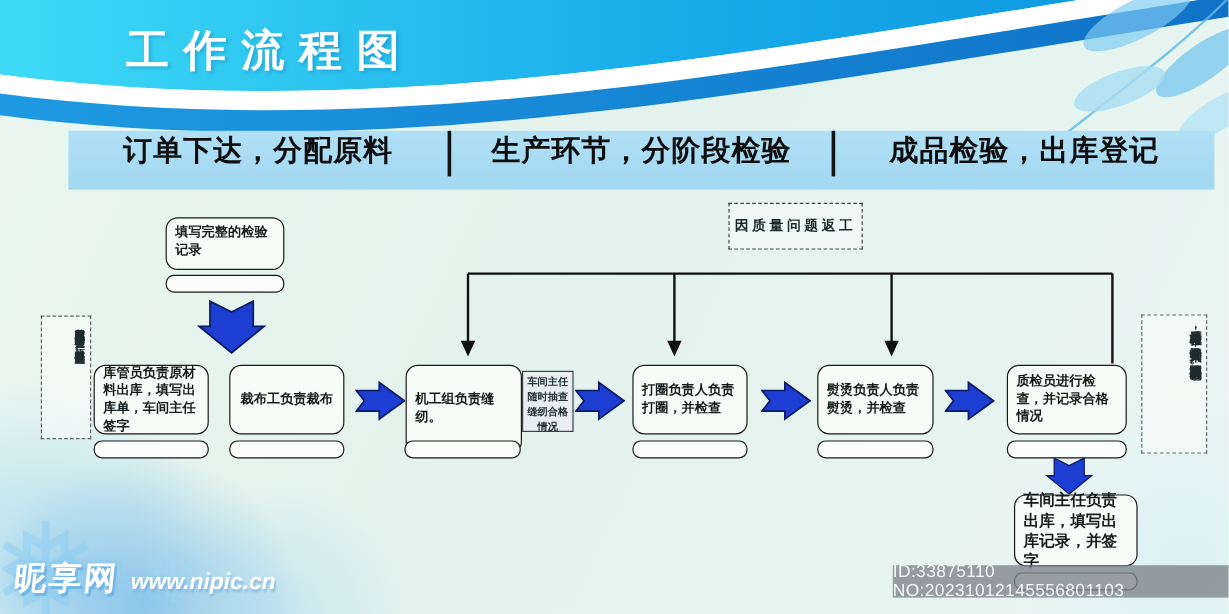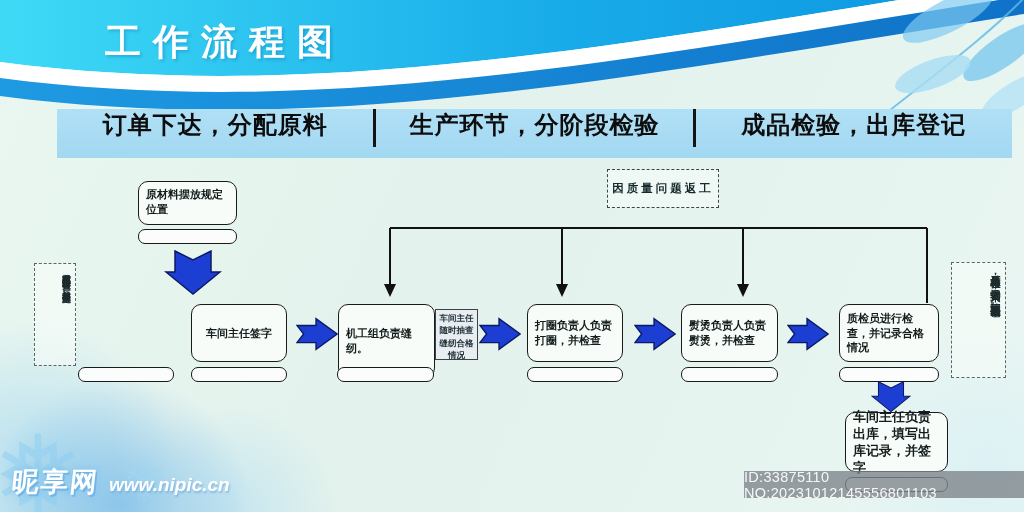--- a/index.html
+++ b/index.html
@@ -173,36 +173,39 @@
       <path d="M927,228 V303"></path>
     </g>
     <g fill="#111111">
       <polygon points="384,284 396,284 390,297"></polygon>
       <polygon points="556,284 568,284 562,297"></polygon>
       <polygon points="737,284 749,284 743,297"></polygon>
     </g>
   </svg>
 
   <div class="fbox start-box">
-    <span>原材料摆放规定位置</span>
+    <span>填写完整的检验记录</span>
   </div>
   <div class="ebox start-ebox"></div>
 
   <svg class="barrow adown-big" width="58" height="46" viewBox="0 0 56 46">
     <polygon points="10,1 28,10 46,1 46,22 55,22 28,44 1,22 10,22" fill="#1d3ed2" stroke="#0a1a66" stroke-width="1.5"></polygon>
   </svg>
 
   <div class="rework-box">
     <span>因质量问题返工</span>
   </div>
 
+  <div class="fbox b1">
+    <span>库管员负责原材料出库，填写出库单，车间主任签字</span>
+  </div>
   <div class="ebox e1"></div>
 
   <div class="fbox b2">
-    <span>车间主任签字</span>
+    <span>裁布工负责裁布</span>
   </div>
   <div class="ebox e2"></div>
 
   <svg class="barrow ar1" width="42" height="34" viewBox="0 0 44 34">
     <polygon points="1,8 21,8 21,1 43,17 21,33 21,26 1,26 8,17" fill="#1d3ed2" stroke="#0a1a66" stroke-width="1.5"></polygon>
   </svg>
 
   <div class="fbox b3">
     <span>机工组负责缝纫。</span>
   </div>

